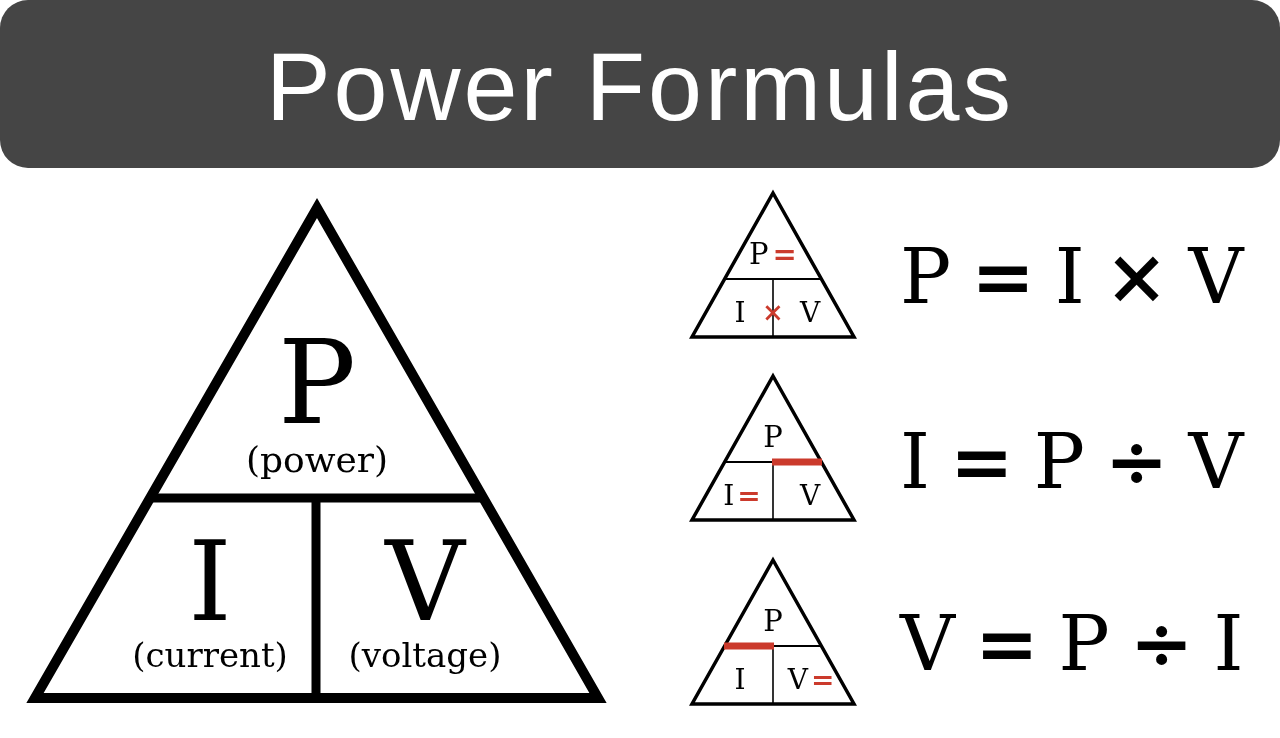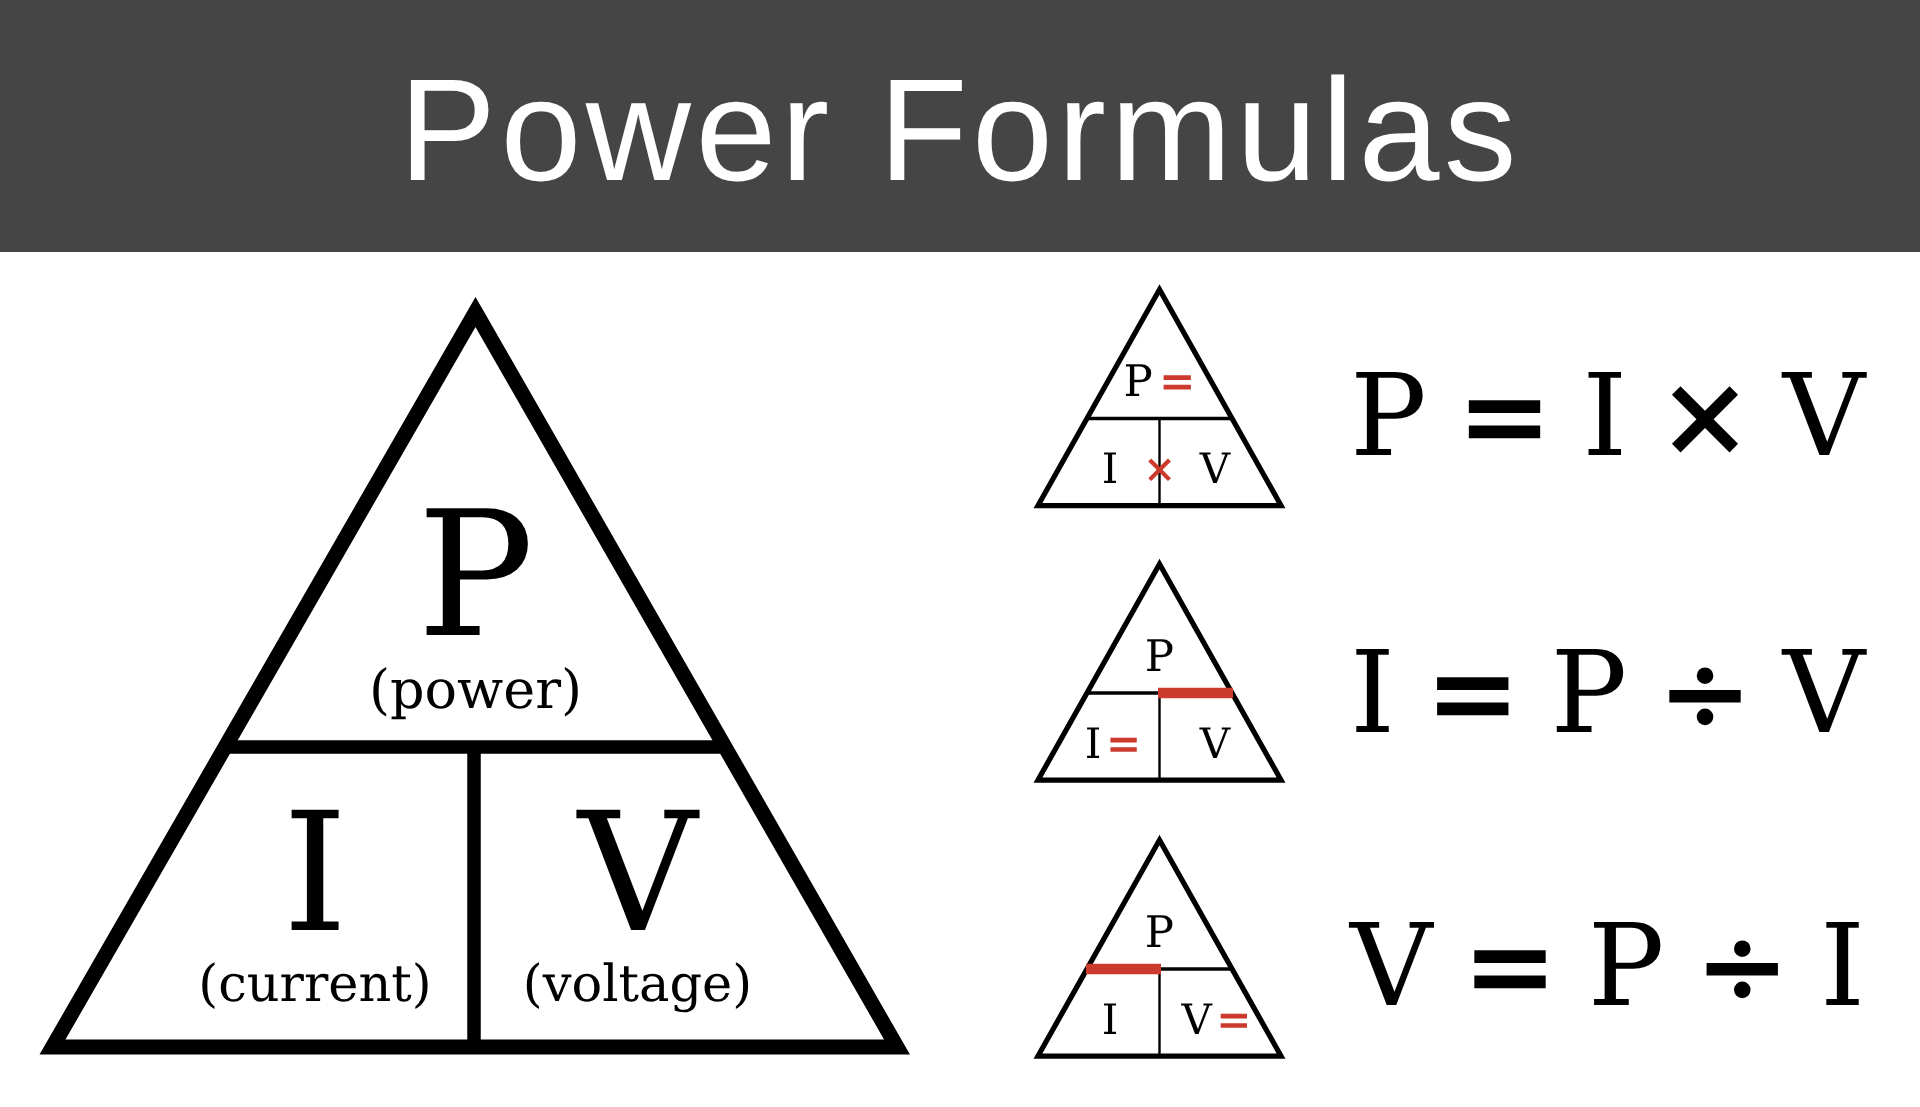--- a/index.html
+++ b/index.html
@@ -4,21 +4,21 @@
 <style>
   html,body{margin:0;padding:0;}
   body{
     width:1280px;height:738px;position:relative;overflow:hidden;
     background:#ffffff;font-family:"DejaVu Serif",serif;
   }
   
   .header{
     position:absolute;left:0;top:0;width:1280px;height:168px;
     background:var(--header-bg,#454545);
-    display:flex;align-items:center;justify-content:center;
+    display:flex;align-items:center;justify-content:center;border-radius:28px;
   }
   .header .title{
     margin:0;color:var(--header-text,#ffffff);
     font-family:"Liberation Sans",sans-serif;font-weight:400;
     font-size:97px;letter-spacing:3px;line-height:1;
     transform:translateY(2px);
   }
   
   .bigtri{position:absolute;left:0;top:170px;}
   .smalltri{position:absolute;width:172px;height:152px;}

